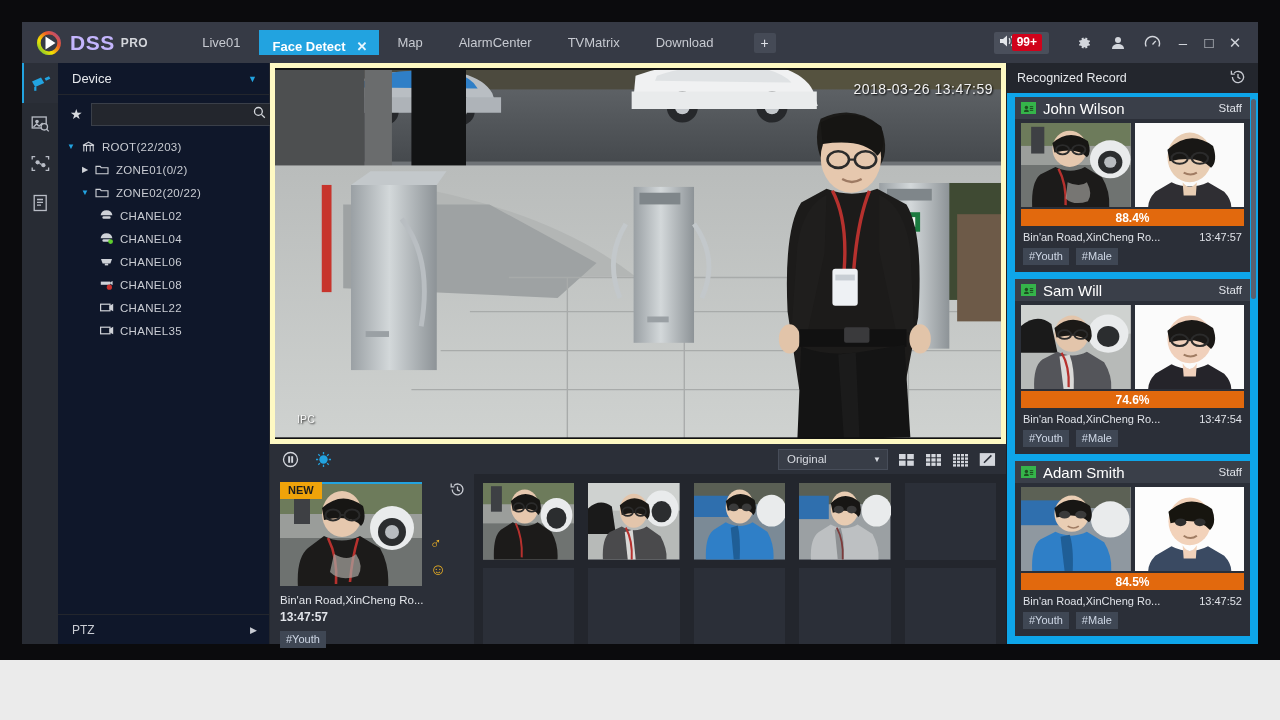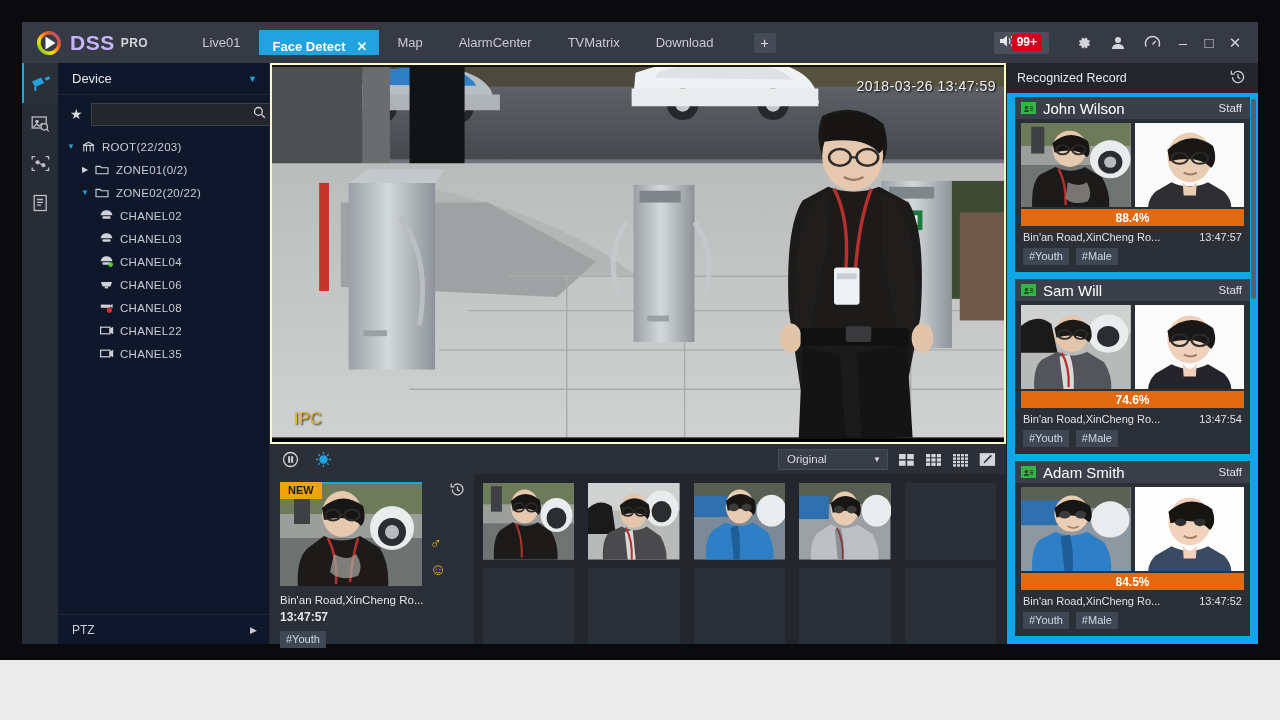--- a/index.html
+++ b/index.html
@@ -107,29 +107,29 @@
     height: 30px; border-top: 1px solid #23262d; display: flex; align-items: center;
     justify-content: space-between; padding: 0 12px 0 14px; color: #c9ccd3; font-size: 12px;
     cursor: pointer;
   }
   #ptz-bar .arrow { font-size: 9px; }
 
   
   #center { flex: 1; background: #23262d; display: flex; flex-direction: column; min-width: 0; }
   #video-wrap {
     height: 381px; flex: 0 0 381px; background: #000; position: relative; overflow: hidden;
-    margin: 0; border: 2px solid #fef9c3;
+    margin: 0; border: 5px solid #fef9c3;
   }
   #video { position: absolute; inset: 0; }
   .vid-ts {
     position: absolute; right: 8px; top: 13px; color: #f2f2f2; font-size: 14px;
     text-shadow: 1px 1px 2px #000; letter-spacing: .5px;
   }
   .vid-ipc {
-    position: absolute; left: 22px; bottom: 14px; color: #eab308; font-size: 16px;
+    position: absolute; left: 22px; bottom: 14px; color: #ffffff; font-size: 10px;
     text-shadow: 1px 1px 2px #000; letter-spacing: .5px; opacity: .85;
   }
 
   #video-toolbar {
     height: 30px; flex: 0 0 30px; background: #2b2f38; display: flex; align-items: center;
     padding: 0 10px 0 12px; gap: 14px;
   }
   .vt-left { display: flex; align-items: center; gap: 16px; }
   .vt-right { margin-left: auto; display: flex; align-items: center; gap: 10px; }
   .sel {
@@ -379,29 +379,20 @@
           </div>
 
           <div class="node" style="padding-left:38px">
             <span class="nico">
               <svg width="15" height="13" viewBox="0 0 15 13" fill="#cfd2d8">
                 <path d="M1.6 6.2a6 6 0 0 1 11.8 0z"></path>
                   <rect x="3.4" y="7.3" width="8.2" height="2.4" rx="1.2"></rect>
               </svg>
             </span>
             <span class="nlabel">CHANEL02</span>
-          </div>
-          <div class="node" style="padding-left:38px">
-            <span class="nico">
-              <svg width="15" height="13" viewBox="0 0 15 13" fill="#cfd2d8">
-                <path d="M1.6 6.2a6 6 0 0 1 11.8 0z"></path>
-                  <rect x="3.4" y="7.3" width="8.2" height="2.4" rx="1.2"></rect>
-              </svg>
-            </span>
-            <span class="nlabel">CHANEL03</span>
           </div>
           <div class="node" style="padding-left:38px">
             <span class="nico">
               <svg width="15" height="13" viewBox="0 0 15 13" fill="#cfd2d8">
                 <path d="M1.6 6.2a6 6 0 0 1 11.8 0z"></path>
                   <rect x="3.4" y="7.3" width="8.2" height="2.4" rx="1.2"></rect>
                 <circle cx="11.6" cy="9.6" r="2.4" fill="#5ecf2e"></circle>
               </svg>
             </span>
             <span class="nlabel">CHANEL04</span>

